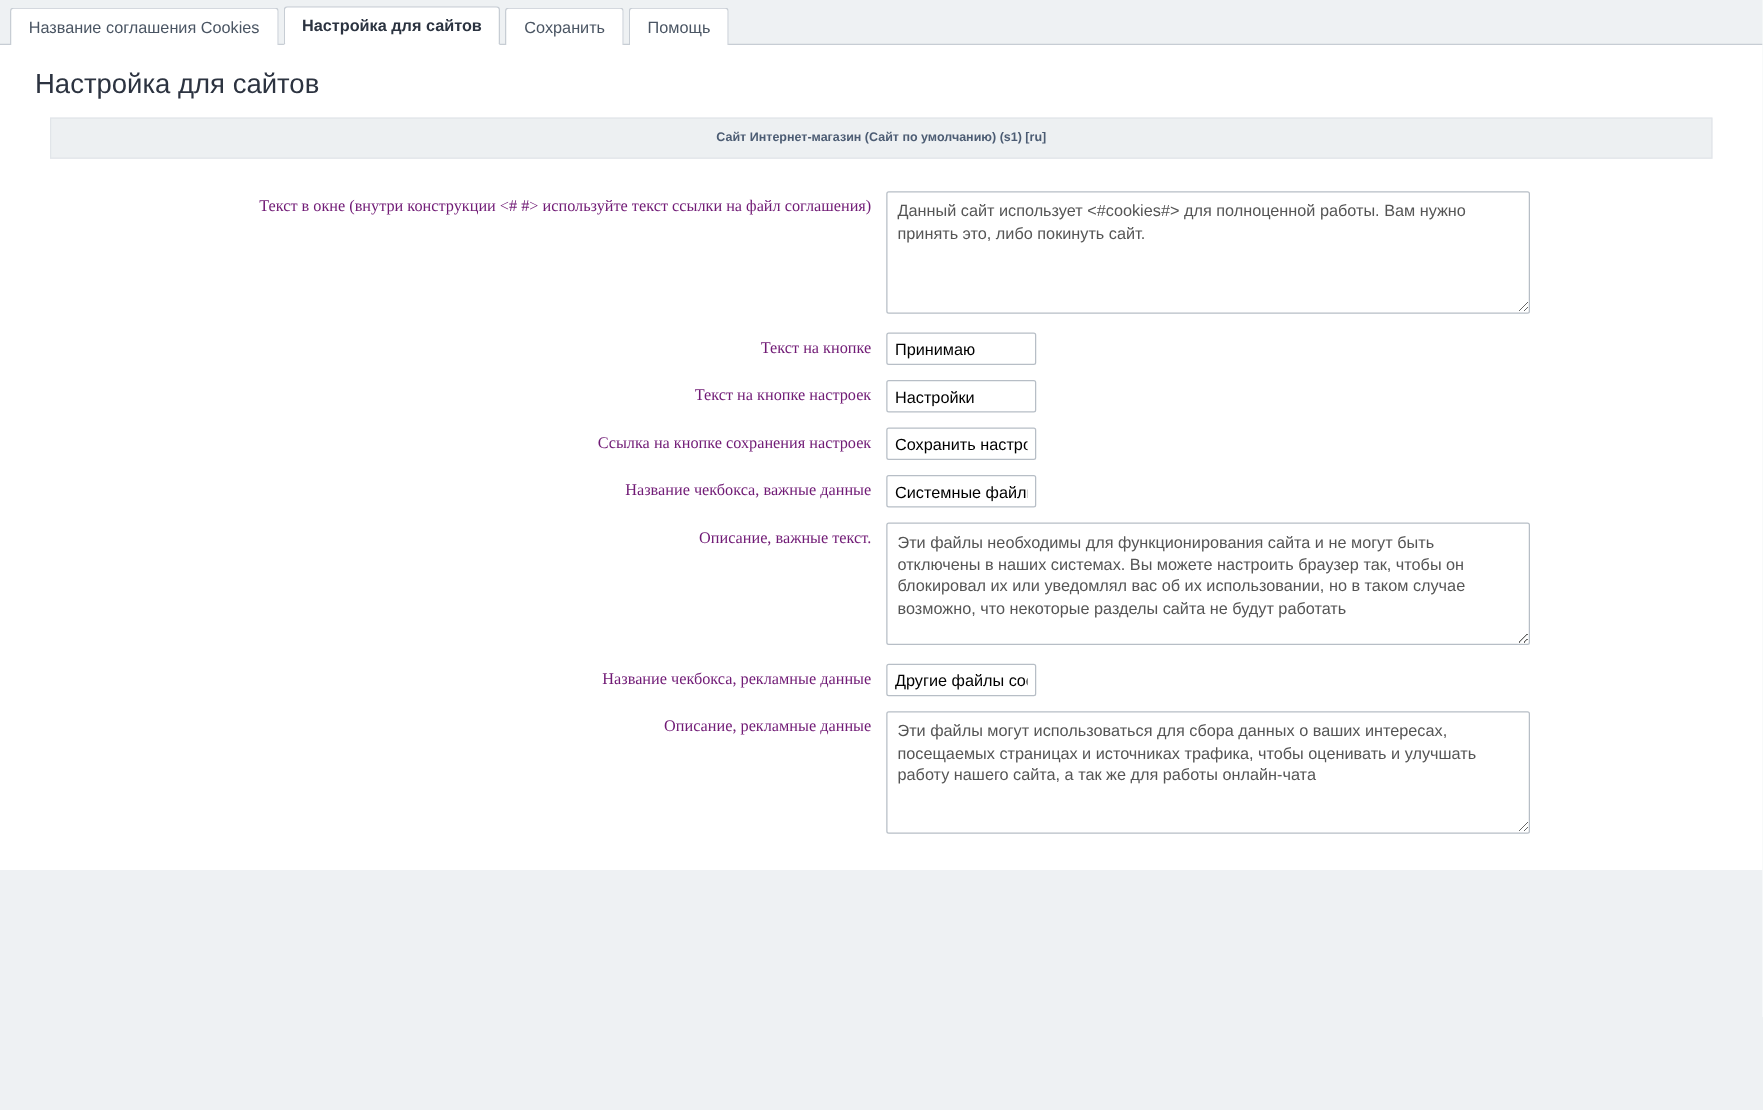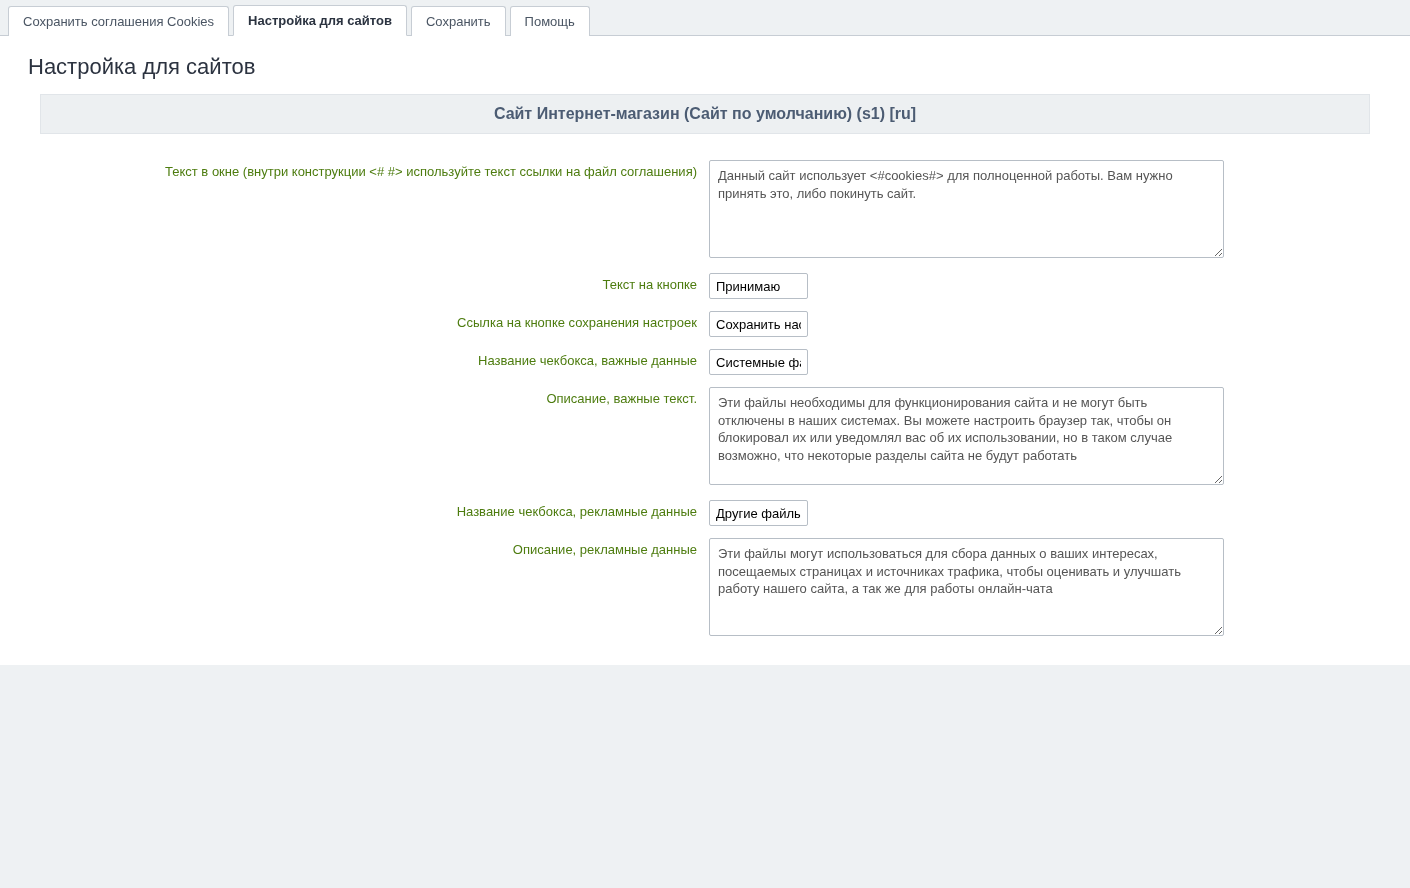--- a/index.html
+++ b/index.html
@@ -49,38 +49,39 @@
     .inner-wrap {
       padding: 0 20px 20px 20px;
     }
     .section-header-row {
       background: #edf0f2;
       border: 1px solid #e1e5e9;
       padding: 10px 0;
       text-align: center;
       color: #4c5c73;
       font-weight: bold;
-      font-size: 16px;
+      font-size: 10px;
       margin: 0 20px 20px 20px;
     }
     .form-table {
       width: 100%;
       border-collapse: collapse;
     }
     .form-table td {
       padding: 6px 4px;
       vertical-align: top;
     }
     .form-table td.label-cell {
       width: 50%;
       text-align: right;
       padding-right: 8px;
-      color: #4d7c0f;
+      color: #701a75;
       font-size: 13px;
       padding-top: 10px;
+      font-family: Liberation Serif, serif;
     }
     .form-table td.input-cell {
       width: 50%;
       text-align: left;
     }
     textarea.wide {
       width: 515px;
       height: 98px;
       border: 1px solid #b7bec6;
       border-radius: 2px;
@@ -93,33 +94,33 @@
     }
     input.text-wide {
       width: 500px;
       height: 26px;
       border: 1px solid #b7bec6;
       border-radius: 2px;
       padding: 2px 6px;
       font-size: 13px;
     }
     input.text-short {
-      width: 99px;
+      width: 120px;
       height: 26px;
       border: 1px solid #b7bec6;
       border-radius: 2px;
       padding: 2px 6px;
       font-size: 13px;
     }
   </style>
 </head>
 <body>
 
 <div class="tabs-bar">
-  <div class="tab">Сохранить соглашения Cookies</div>
+  <div class="tab">Название соглашения Cookies</div>
   <div class="tab active">Настройка для сайтов</div>
   <div class="tab">Сохранить</div>
   <div class="tab">Помощь</div>
 </div>
 
 <div class="content-panel">
   <h1 class="page-title">Настройка для сайтов</h1>
 
   <div class="inner-wrap">
 
@@ -130,20 +131,26 @@
           <tr>
         <td class="label-cell">Текст в окне (внутри конструкции &lt;# #&gt; используйте текст ссылки на файл соглашения)</td>
         <td class="input-cell">
           <textarea class="wide" style="">Данный сайт использует &lt;#cookies#&gt; для полноценной работы. Вам нужно принять это, либо покинуть сайт.</textarea>
         </td>
       </tr>
       <tr>
         <td class="label-cell">Текст на кнопке</td>
         <td class="input-cell">
           <input type="text" class="text-short" value="Принимаю" style="">
+        </td>
+      </tr>
+      <tr>
+        <td class="label-cell">Текст на кнопке настроек</td>
+        <td class="input-cell">
+          <input type="text" class="text-short" value="Настройки" style="">
         </td>
       </tr>
       <tr>
         <td class="label-cell">Ссылка на кнопке сохранения настроек</td>
         <td class="input-cell">
           <input type="text" class="text-short" value="Сохранить настройки" style="">
         </td>
       </tr>
       <tr>
         <td class="label-cell">Название чекбокса, важные данные</td>

